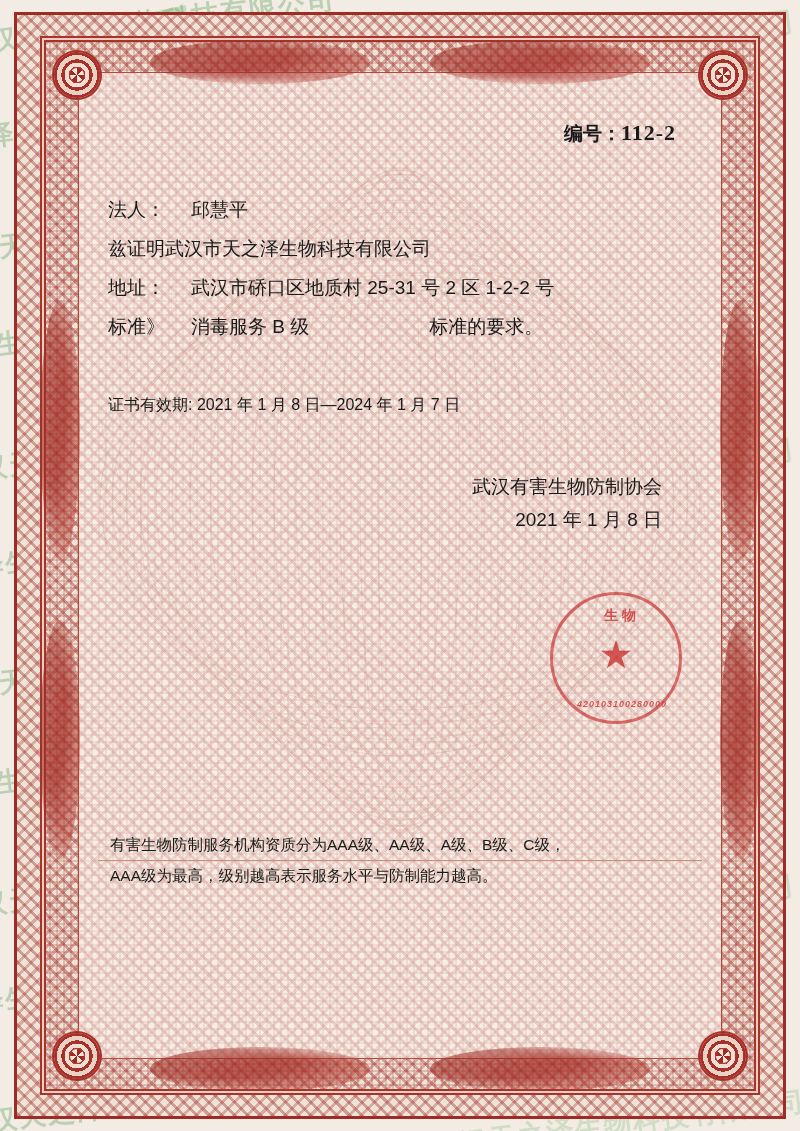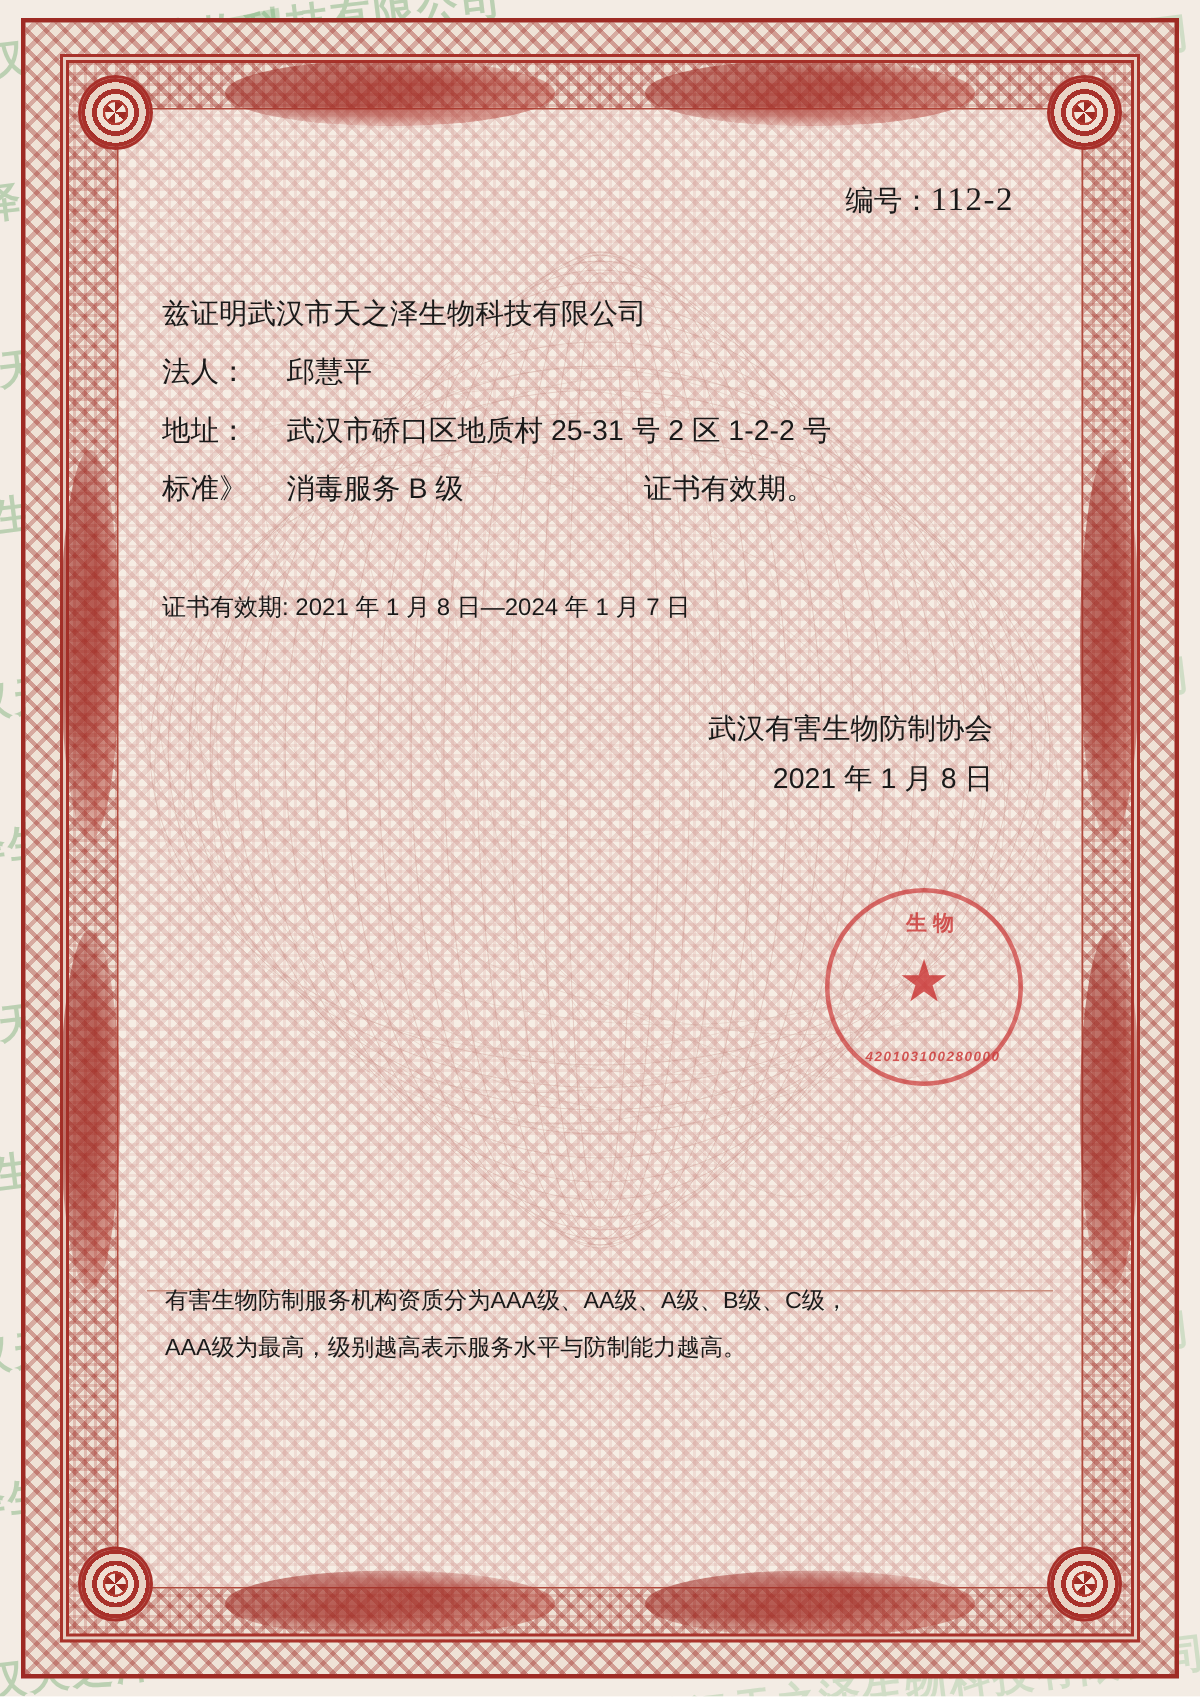--- a/index.html
+++ b/index.html
@@ -150,20 +150,21 @@
     font-family: "Liberation Sans", sans-serif;
     color: #111;
   }
 
   .cert-number {
     text-align: right;
     margin-top: 24px;
     padding-right: 28px;
     font-size: 19px;
     font-family: "Liberation Sans", sans-serif;
+    font-weight: bold;
   }
   .cert-number .num-value {
     font-family: "Liberation Serif", serif;
     font-size: 22px;
     letter-spacing: 1px;
   }
 
   .cert-grade {
     text-align: center;
     margin-top: 18px;
@@ -247,21 +248,21 @@
   .footer-rule {
     position: absolute;
     left: 98px; right: 98px;
     top: 860px;
     border-top: 1px solid #c98e7e;
     z-index: 8;
   }
   .footer {
     position: absolute;
     left: 110px; right: 110px;
-    top: 852px;
+    top: 829px;
     z-index: 8;
     font-size: 15.5px;
     line-height: 2.0;
     font-family: "Liberation Sans", sans-serif;
     color: #1a1a1a;
   }
   .footer .f1, .footer .f2 { text-align: left; }
   .footer .f3 { text-align: left; text-indent: 2em; }
   .footer .url { font-family: "Liberation Serif", serif; }
 </style>
@@ -367,30 +368,30 @@
   <div class="content">
 
 
     <div class="cert-number">
       <span>编号：</span><span class="num-value">112-2</span>
     </div>
 
 
     <div class="body-block">
       <div class="body-line">
-        <span>兹证明</span><span>武汉市天之泽生物科技有限公司</span>
+        <span>法人：</span><span class="inline-gap"></span><span>邱慧平</span>
       </div>
       <div class="body-line">
-        <span>法人：</span><span class="inline-gap"></span><span>邱慧平</span>
+        <span>兹证明</span><span>武汉市天之泽生物科技有限公司</span>
       </div>
       <div class="body-line">
         <span>地址：</span><span class="inline-gap"></span><span>武汉市硚口区地质村 25-31 号 2 区 1-2-2 号</span>
       </div>
       <div class="body-line">
-        <span>标准》</span><span class="inline-gap"></span><span>消毒服务 B 级</span><span class="trail-gap"></span><span>证书有效期。</span>
+        <span>标准》</span><span class="inline-gap"></span><span>消毒服务 B 级</span><span class="trail-gap"></span><span>标准的要求。</span>
       </div>
     </div>
 
     <div class="valid-line">证书有效期: 2021 年 1 月 8 日—2024 年 1 月 7 日</div>
 
     <div class="issuer">
       <div>武汉有害生物防制协会</div>
       <div>2021 年 1 月 8 日</div>
     </div>
   </div>

